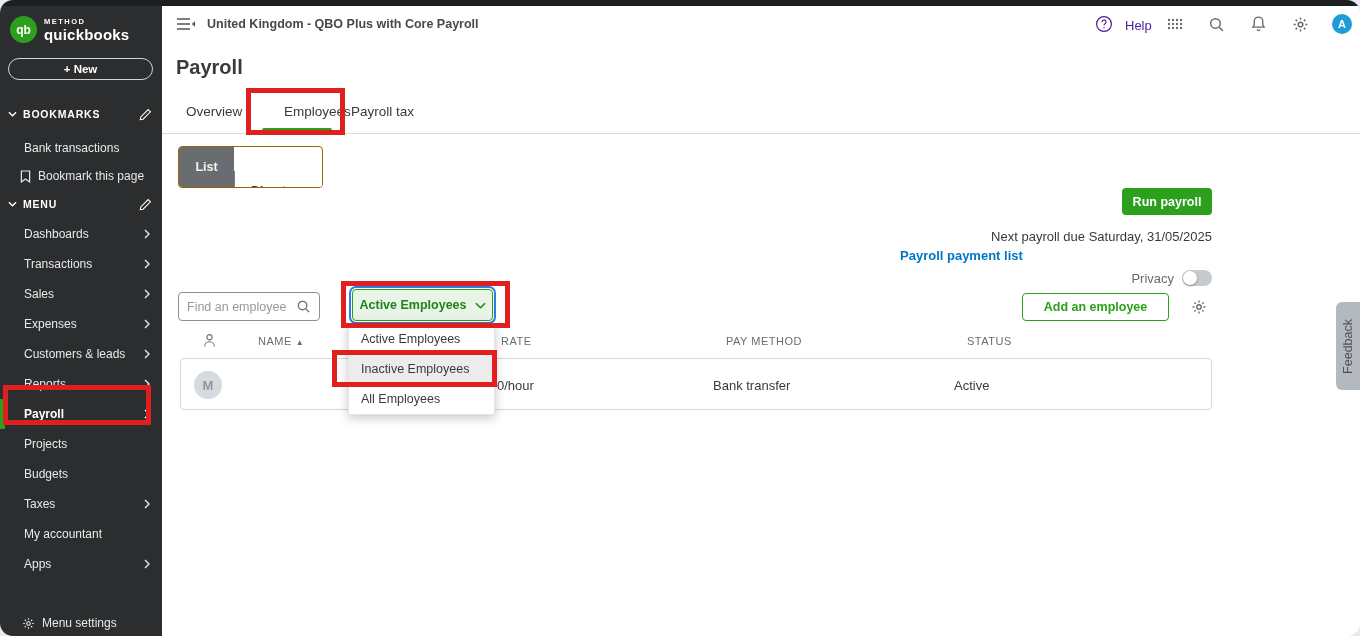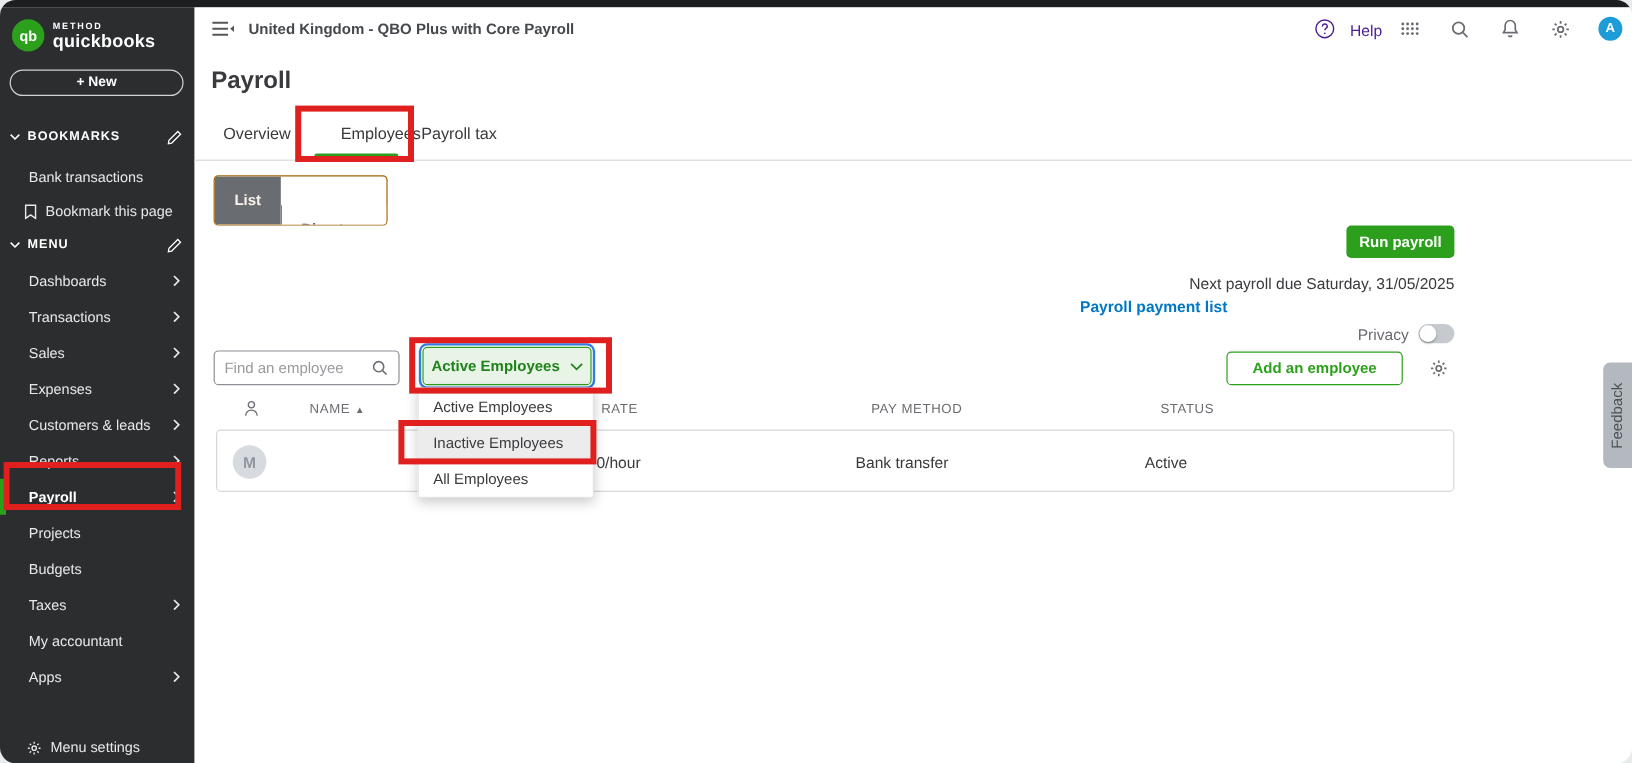--- a/index.html
+++ b/index.html
@@ -66,21 +66,21 @@
   .next-payroll { left:900px; top:229px; width:312px; text-align:right; font-size:13px; color:#393a3d; }
   .payment-list { left:900px; top:248px; width:312px; text-align:left; font-size:13px; font-weight:bold;
     color:#0077c5; cursor:pointer; }
   .privacy-row { left:1040px; top:270px; width:172px; display:flex; align-items:center;
     justify-content:flex-end; gap:8px; font-size:13px; color:#6b6c72; }
   .toggle { width:30px; height:16px; border-radius:8px; background:#c6cacf; position:relative; cursor:pointer; }
   .toggle .knob { position:absolute; left:1px; top:1px; width:14px; height:14px; border-radius:50%;
     background:#fff; box-shadow:0 1px 2px rgba(0,0,0,.35); }
 
   
-  .search-box { left:178px; top:292px; width:155px; height:29px; border:1px solid #8d9096; border-radius:4px;
+  .search-box { left:178px; top:292px; width:142px; height:29px; border:1px solid #8d9096; border-radius:4px;
     background:#fff; display:flex; align-items:center; padding:0 8px; gap:4px; }
   .search-box input { flex:1; min-width:0; border:none; outline:none; font-size:12.5px; color:#393a3d;
     font-family:"Liberation Sans",sans-serif; }
   .search-box input::placeholder { color:#989a9e; }
   .filter-btn { left:352px; top:289px; width:141px; height:32px; background:#e7f4e6;
     border:1px solid #2ca01c; border-radius:4px; box-shadow:0 0 0 1px #fff, 0 0 0 3px #2f7de1;
     display:flex; align-items:center; justify-content:center; gap:8px; color:#21821b;
     font-size:12.5px; font-weight:bold; cursor:pointer; z-index:4; }
   .add-emp { left:1022px; top:293px; width:147px; height:28px; background:#fff; border:1px solid #2ca01c;
     border-radius:4px; color:#2ca01c; font-size:12.5px; font-weight:bold; cursor:pointer;

